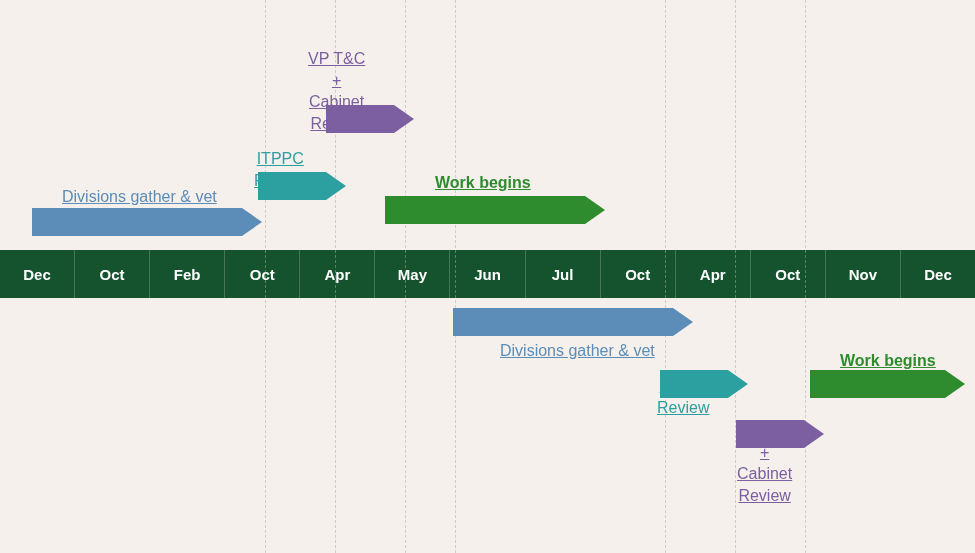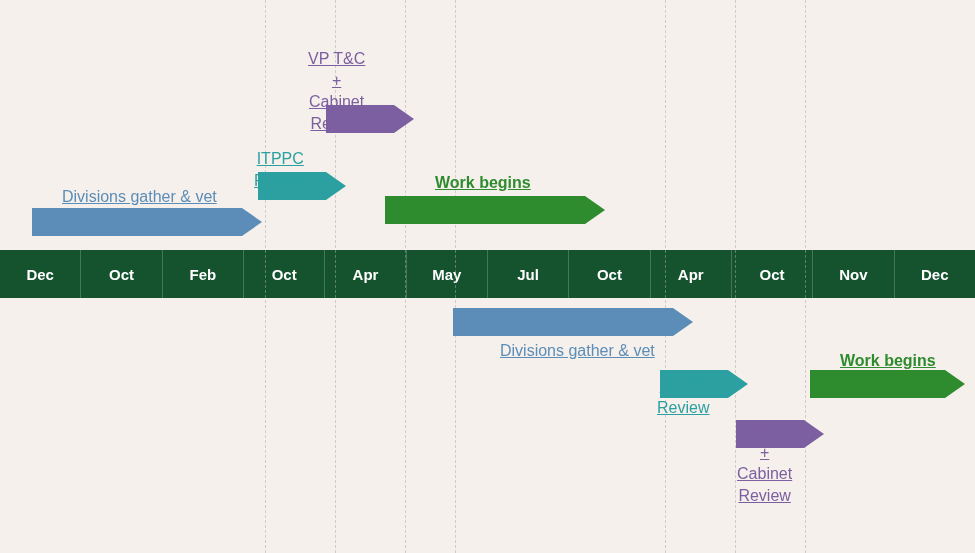--- a/index.html
+++ b/index.html
@@ -240,20 +240,21 @@
 
 <div class="chart-container">
 
   <div class="timeline-bar">
     <div class="month-cell">Dec</div>
     <div class="month-cell">Oct</div>
     <div class="month-cell">Feb</div>
     <div class="month-cell">Oct</div>
     <div class="month-cell">Apr</div>
     <div class="month-cell">May</div>
+    <div class="month-cell">Jun</div>
     <div class="month-cell">Jul</div>
     <div class="month-cell">Oct</div>
     <div class="month-cell">Apr</div>
     <div class="month-cell">Oct</div>
     <div class="month-cell">Nov</div>
     <div class="month-cell">Dec</div>
   </div>
 
   <div class="vline" style="left: 265px;"></div>
   <div class="vline" style="left: 335px;"></div>

